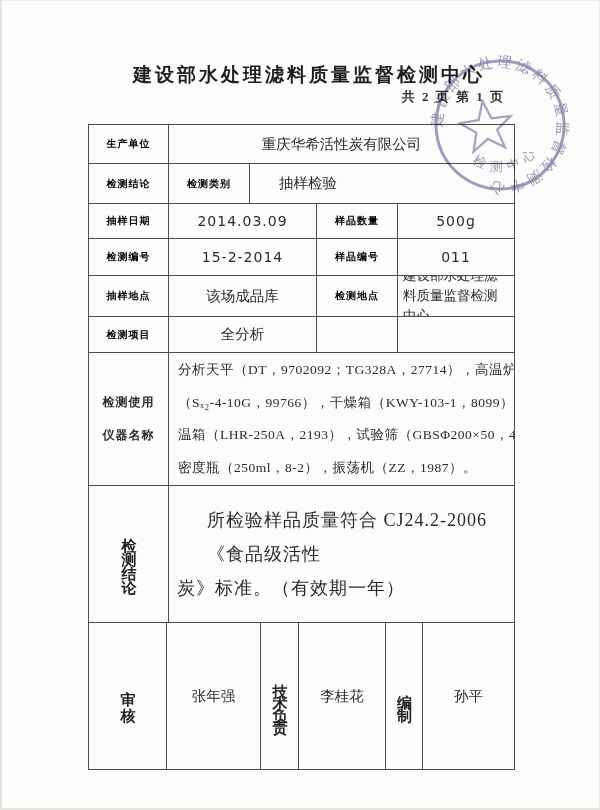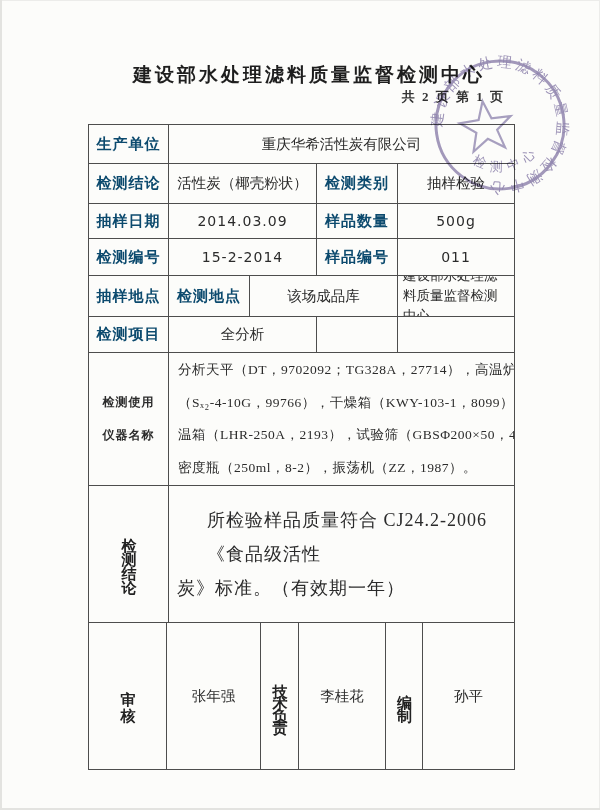--- a/index.html
+++ b/index.html
@@ -48,21 +48,21 @@
   }
   .row{display:flex;border-bottom:1px solid #4d4d4d;}
   .row:last-child{border-bottom:none;}
   .cell{
     border-right:1px solid #4d4d4d;
     box-sizing:border-box;
     display:flex;align-items:center;justify-content:center;
     overflow:hidden;
   }
   .cell:last-child{border-right:none;}
-  .lab{font-weight:bold;letter-spacing:1px;font-size:15px;color:#0c4a6e;}
+  .lab{font-weight:bold;letter-spacing:1px;font-size:10px;color:#000000;}
   .num{font-family:"DejaVu Sans","Liberation Sans",sans-serif;font-size:14px;letter-spacing:1px;}
   .left{justify-content:flex-start;text-align:left;}
   .w80{width:80px;}
   .w148{width:148px;}
   .w81{width:81px;}
   .w116{width:116px;}
   .w345{width:345px;}
   .w9a{width:78px;}
   .w9b{width:94px;}
   .w9c{width:38px;}
@@ -119,43 +119,42 @@
 
   <div class="tbl">
 
     <div class="row" style="height:38px">
       <div class="cell lab w80">生产单位</div>
       <div class="cell w345">重庆华希活性炭有限公司</div>
     </div>
 
     <div class="row" style="height:39px">
       <div class="cell lab w80">检测结论</div>
-      <div class="cell w148">活性炭（椰壳粉状）</div>
       <div class="cell lab w81">检测类别</div>
       <div class="cell w116">抽样检验</div>
     </div>
 
     <div class="row" style="height:34px">
       <div class="cell lab w80">抽样日期</div>
       <div class="cell num w148">2014.03.09</div>
       <div class="cell lab w81">样品数量</div>
       <div class="cell num w116">500g</div>
     </div>
 
     <div class="row" style="height:36px">
       <div class="cell lab w80">检测编号</div>
       <div class="cell num w148">15-2-2014</div>
       <div class="cell lab w81">样品编号</div>
       <div class="cell num w116">011</div>
     </div>
 
     <div class="row" style="height:40px">
       <div class="cell lab w80">抽样地点</div>
+      <div class="cell w148">该场成品库</div>
       <div class="cell lab w81">检测地点</div>
-      <div class="cell w148">该场成品库</div>
       <div class="cell left place-val w116">建设部水处理滤料质量监督检测中心</div>
     </div>
 
     <div class="row" style="height:35px">
       <div class="cell lab w80">检测项目</div>
       <div class="cell w148">全分析</div>
       <div class="cell w81"></div>
       <div class="cell w116"></div>
     </div>
 

